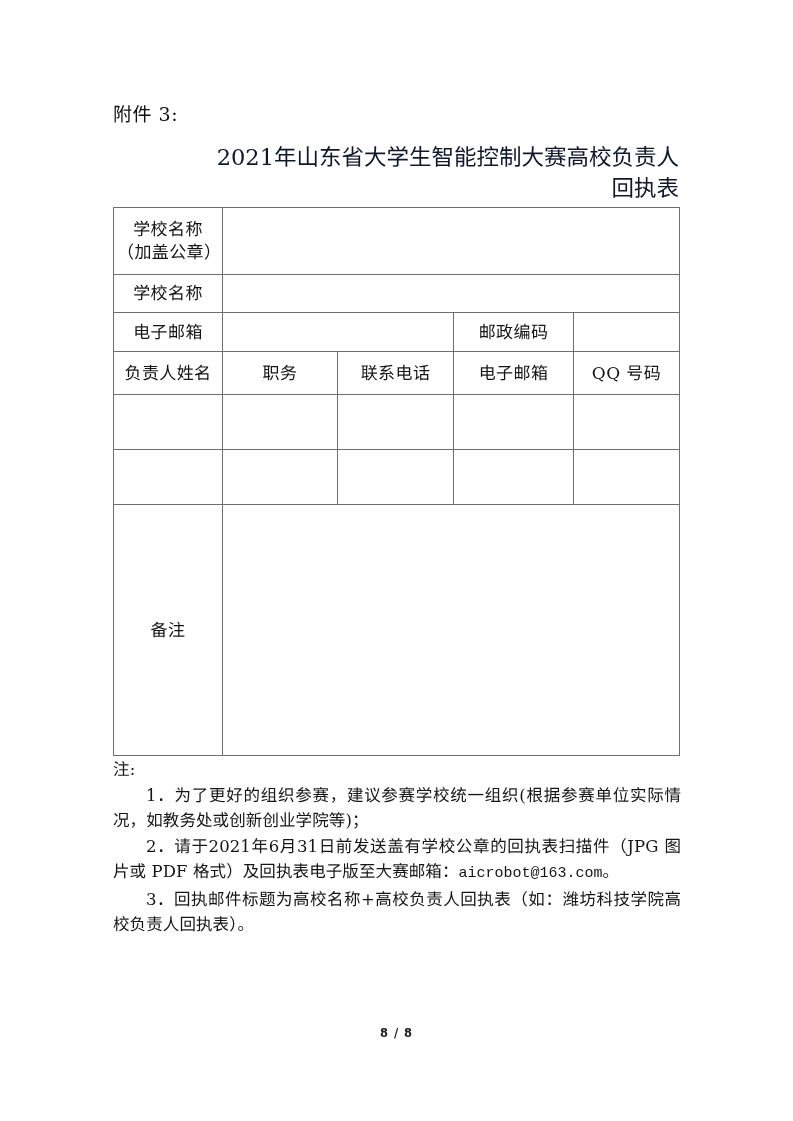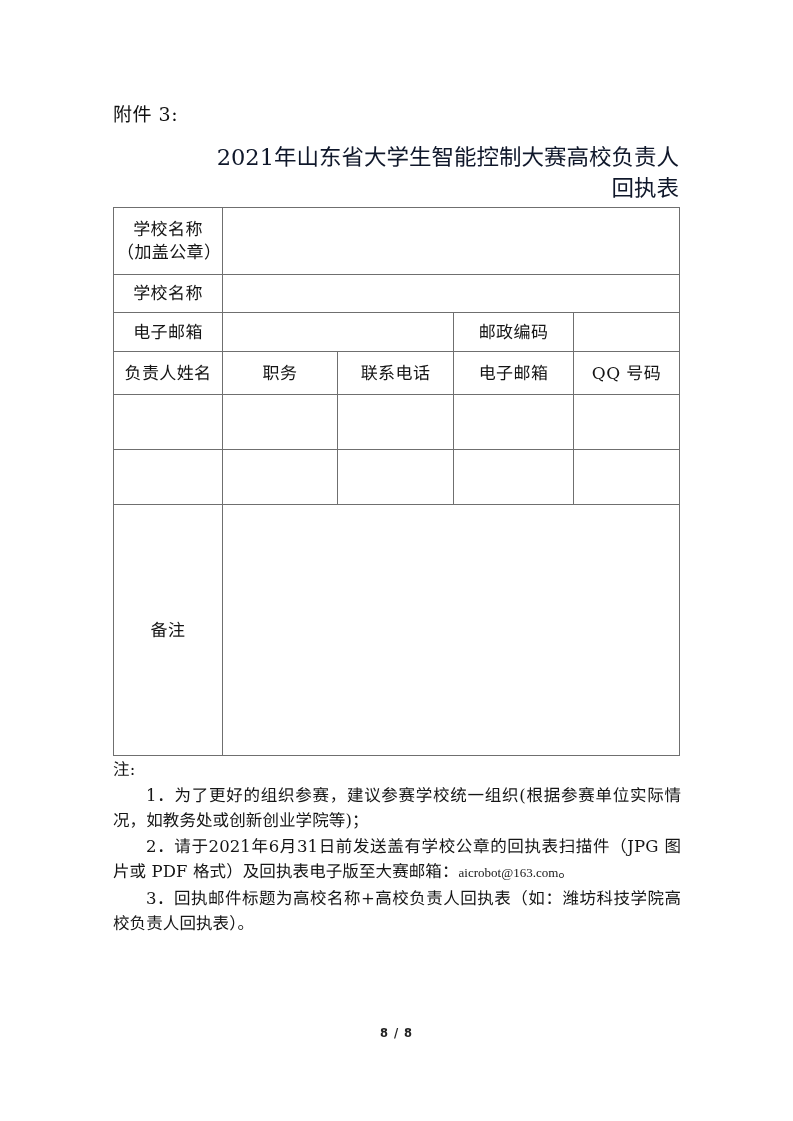--- a/index.html
+++ b/index.html
@@ -101,22 +101,22 @@
   .notes .note-head {
     margin: 0;
     letter-spacing: 0.3px;
   }
   .notes p.note-item {
     margin: 0;
     text-indent: 33px;
     letter-spacing: 0.1px;
   }
   .mono-mail {
-    font-family: Liberation Serif, serif;
-    font-size: 13px;
+    font-family: Liberation Mono, monospace;
+    font-size: 15px;
     letter-spacing: 0px;
   }
 
   
   .page-footer {
     position: absolute;
     left: 0;
     top: 1026px;
     width: 793px;
     text-align: center;

